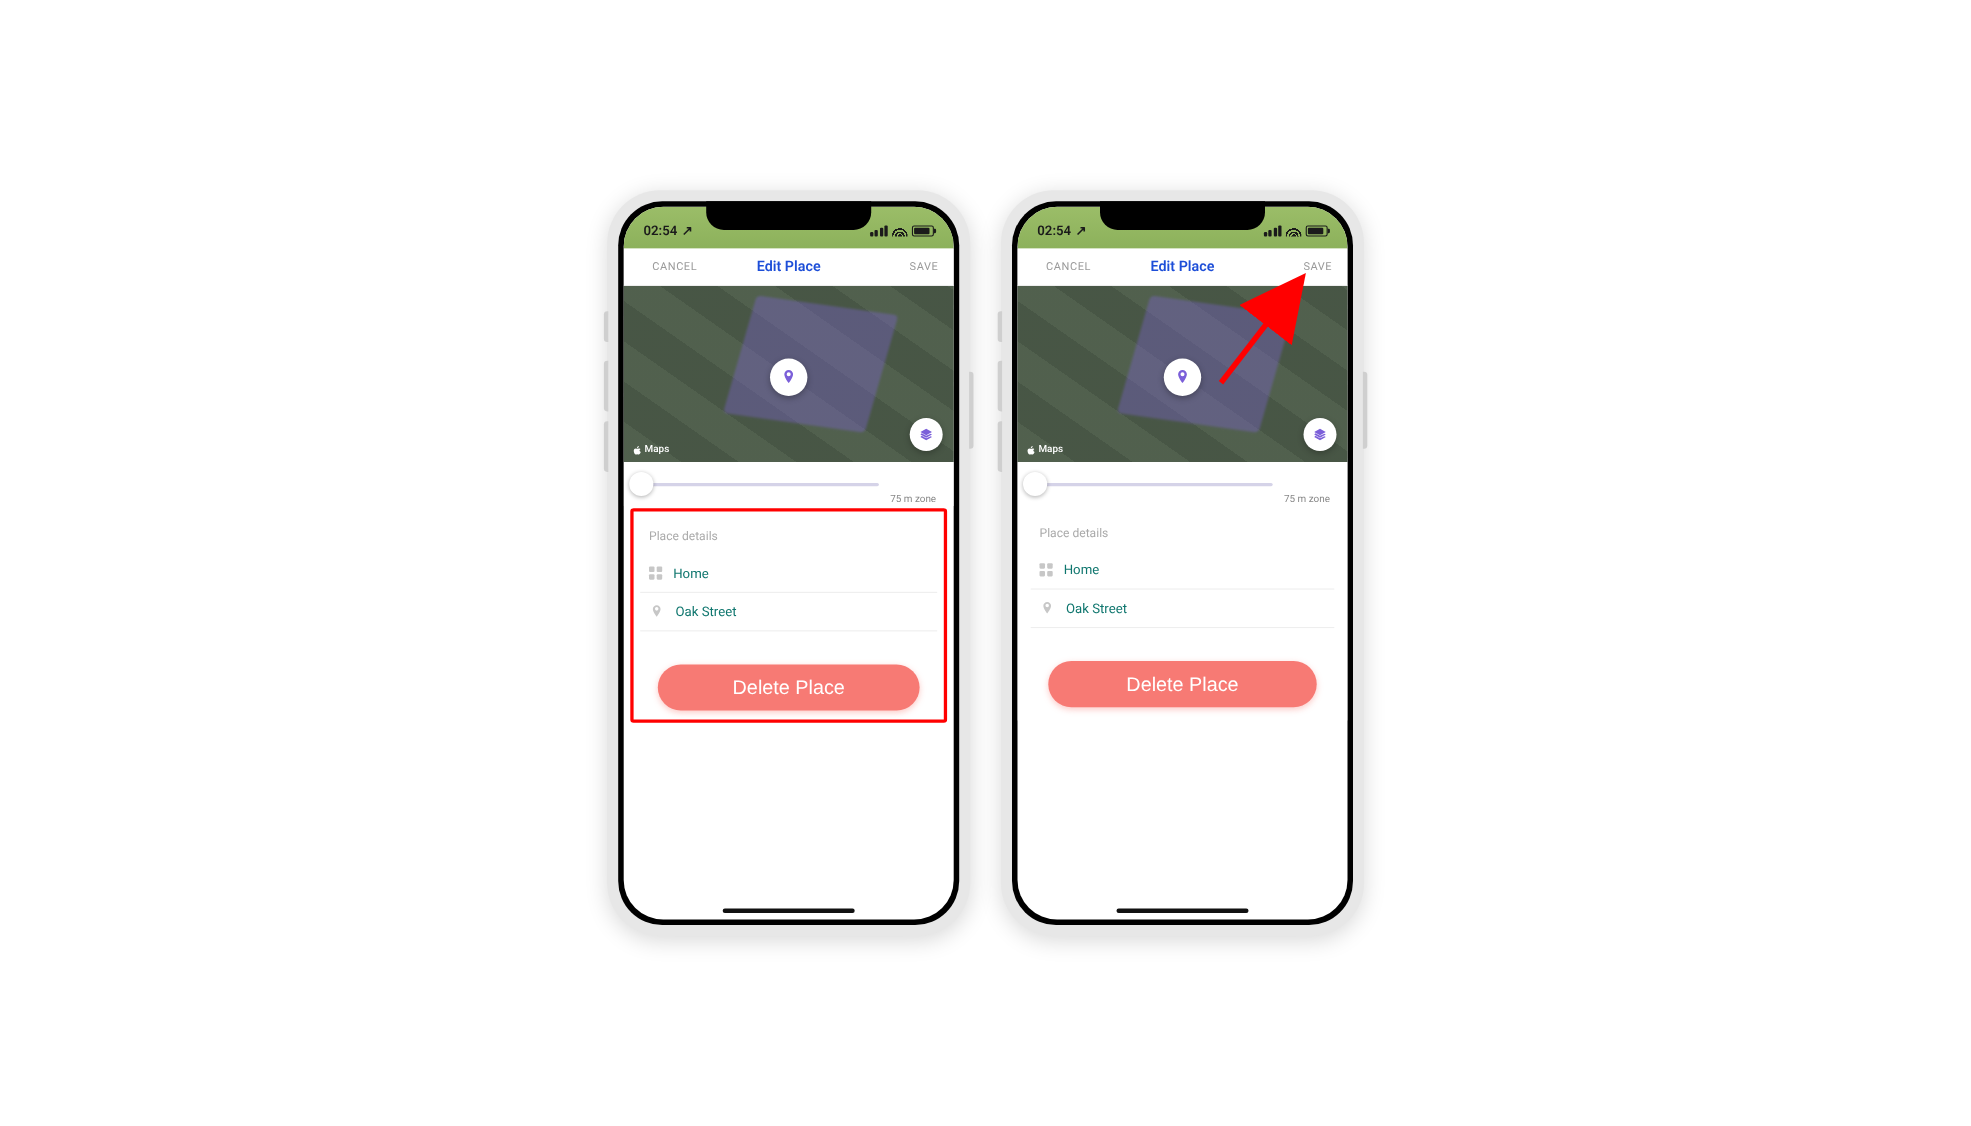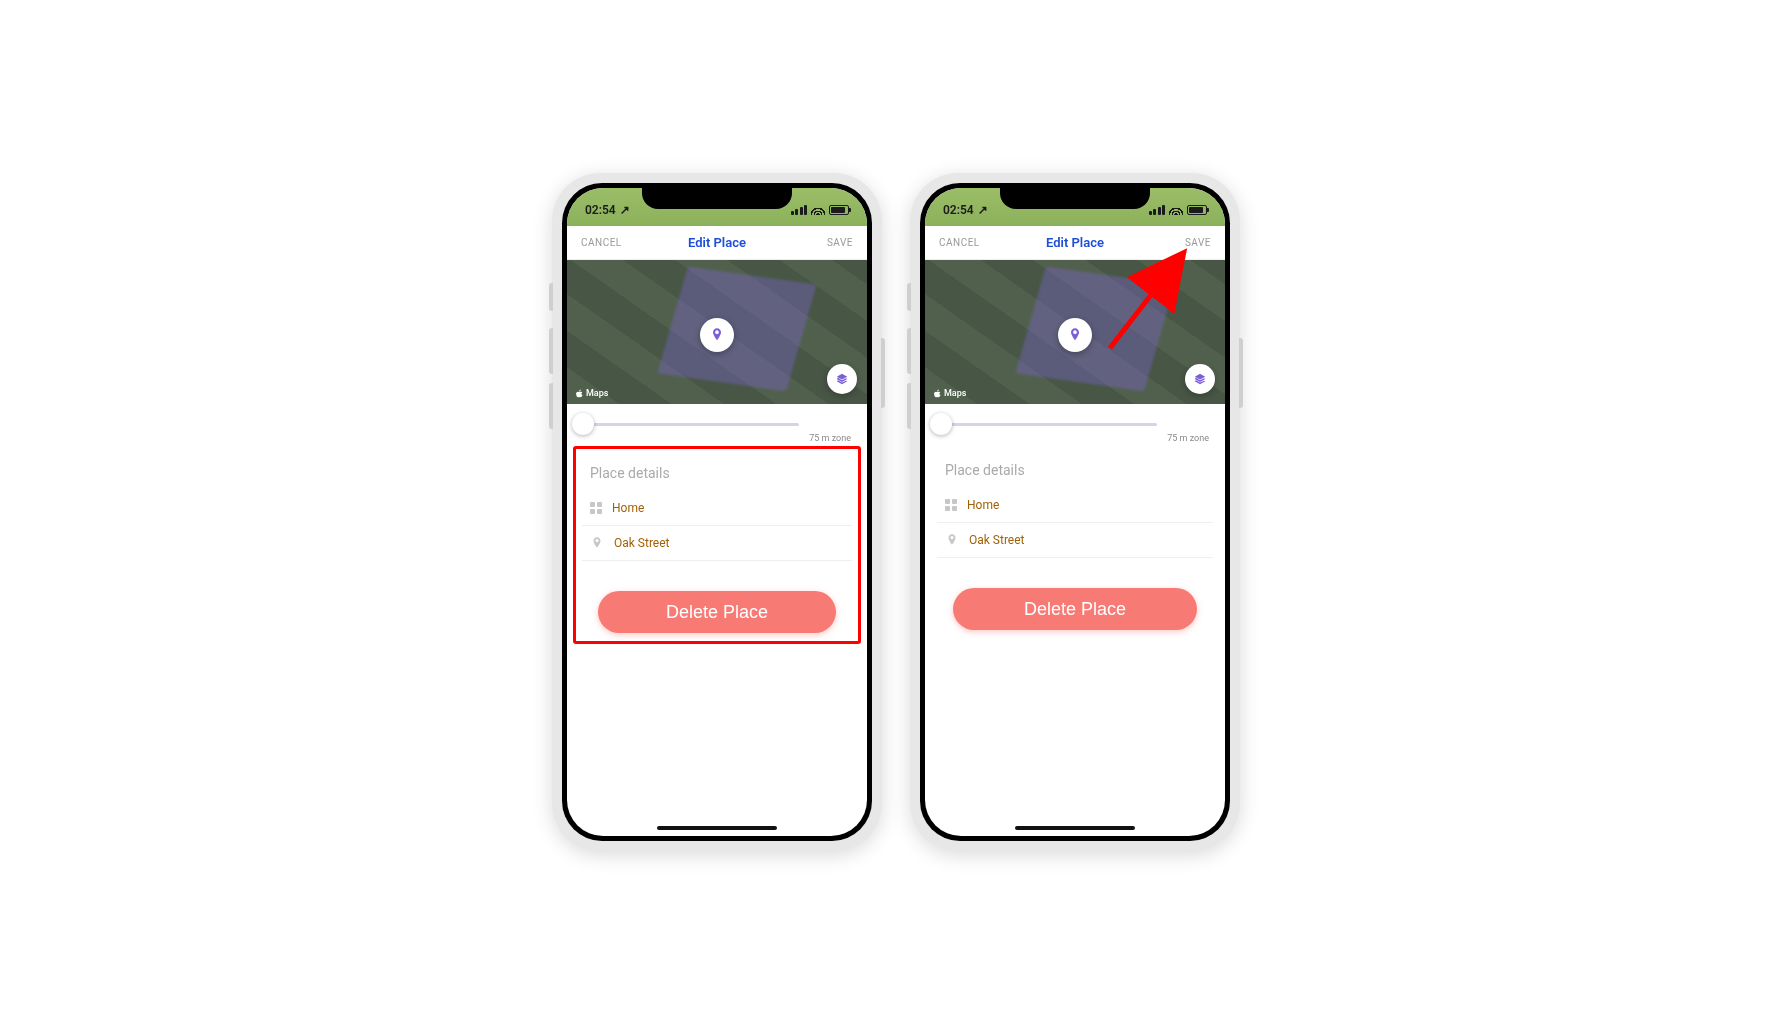--- a/index.html
+++ b/index.html
@@ -88,26 +88,26 @@
 
   .nav-bar {
     height: 34px;
     background: #fff;
     border-bottom: 1px solid #eee;
     display: grid;
     grid-template-columns: 1fr auto 1fr;
     align-items: center;
     padding: 0 14px;
   }
-  .nav-cancel { font-size: 10px; letter-spacing:.5px; color:#9a9a9a; text-align:left; }
+  .nav-cancel { font-size: 10px; letter-spacing:.5px; color:#9a9a9a; text-align:left;margin-left:12px; }
   .nav-title  { font-size: 13px; font-weight:600; color:#1d4ed8; }
   .nav-save   { font-size: 10px; letter-spacing:.5px; color:#9a9a9a; text-align:right; }
 
   .map-area {
-    height: 144px;
+    height: 160px;
     position: relative;
     background:
       linear-gradient(125deg, rgba(30,40,30,.15), rgba(30,40,30,.15)),
       repeating-linear-gradient(35deg, #5a6a56 0 30px, #4f5e4c 30px 60px),
       repeating-linear-gradient(-55deg, rgba(200,200,200,.25) 0 2px, transparent 2px 40px),
       #55614f;
     overflow: hidden;
   }
   .map-label {
     position:absolute; left:8px; bottom:6px;
@@ -157,33 +157,33 @@
     padding: 4px 12px 12px 12px;
     background:#fff;
   }
   .details-wrap.highlight {
     border: 3px solid #ff0000;
     border-radius: 3px;
     margin: 2px 6px;
     padding: 2px 6px 8px 6px;
   }
   .section-label {
-    font-size: 14px; color:#aaa; padding: 14px 8px 10px 8px;
+    font-size: 11px; color:#aaa; padding: 14px 8px 10px 8px;
   }
   .field {
     display:flex; align-items:center; gap:10px;
     padding: 10px 8px;
     border-bottom:1px solid #eee;
   }
   .field svg, .field .ic { width:14px; height:14px; color:#bbb; flex:0 0 auto; }
   .ic-grid {
     width:12px; height:12px; display:grid; grid-template-columns:1fr 1fr; grid-template-rows:1fr 1fr; gap:1.5px;
   }
   .ic-grid span { background:#c7c7c7; border-radius:1px; }
-  .field-text { font-size:12px; color:#a16207; }
+  .field-text { font-size:12px; color:#0f766e; }
 
   .delete-wrap { padding: 30px 16px 0 16px; }
   .delete-btn {
     width:100%; height:42px; border:none; border-radius:21px;
     background:#f77a74; color:#fff; font-size:18px; font-weight:500;
     box-shadow: 0 2px 6px rgba(247,122,116,.4);
   }
 
   .home-indicator {
     position:absolute; bottom:6px; left:50%; transform:translateX(-50%);

